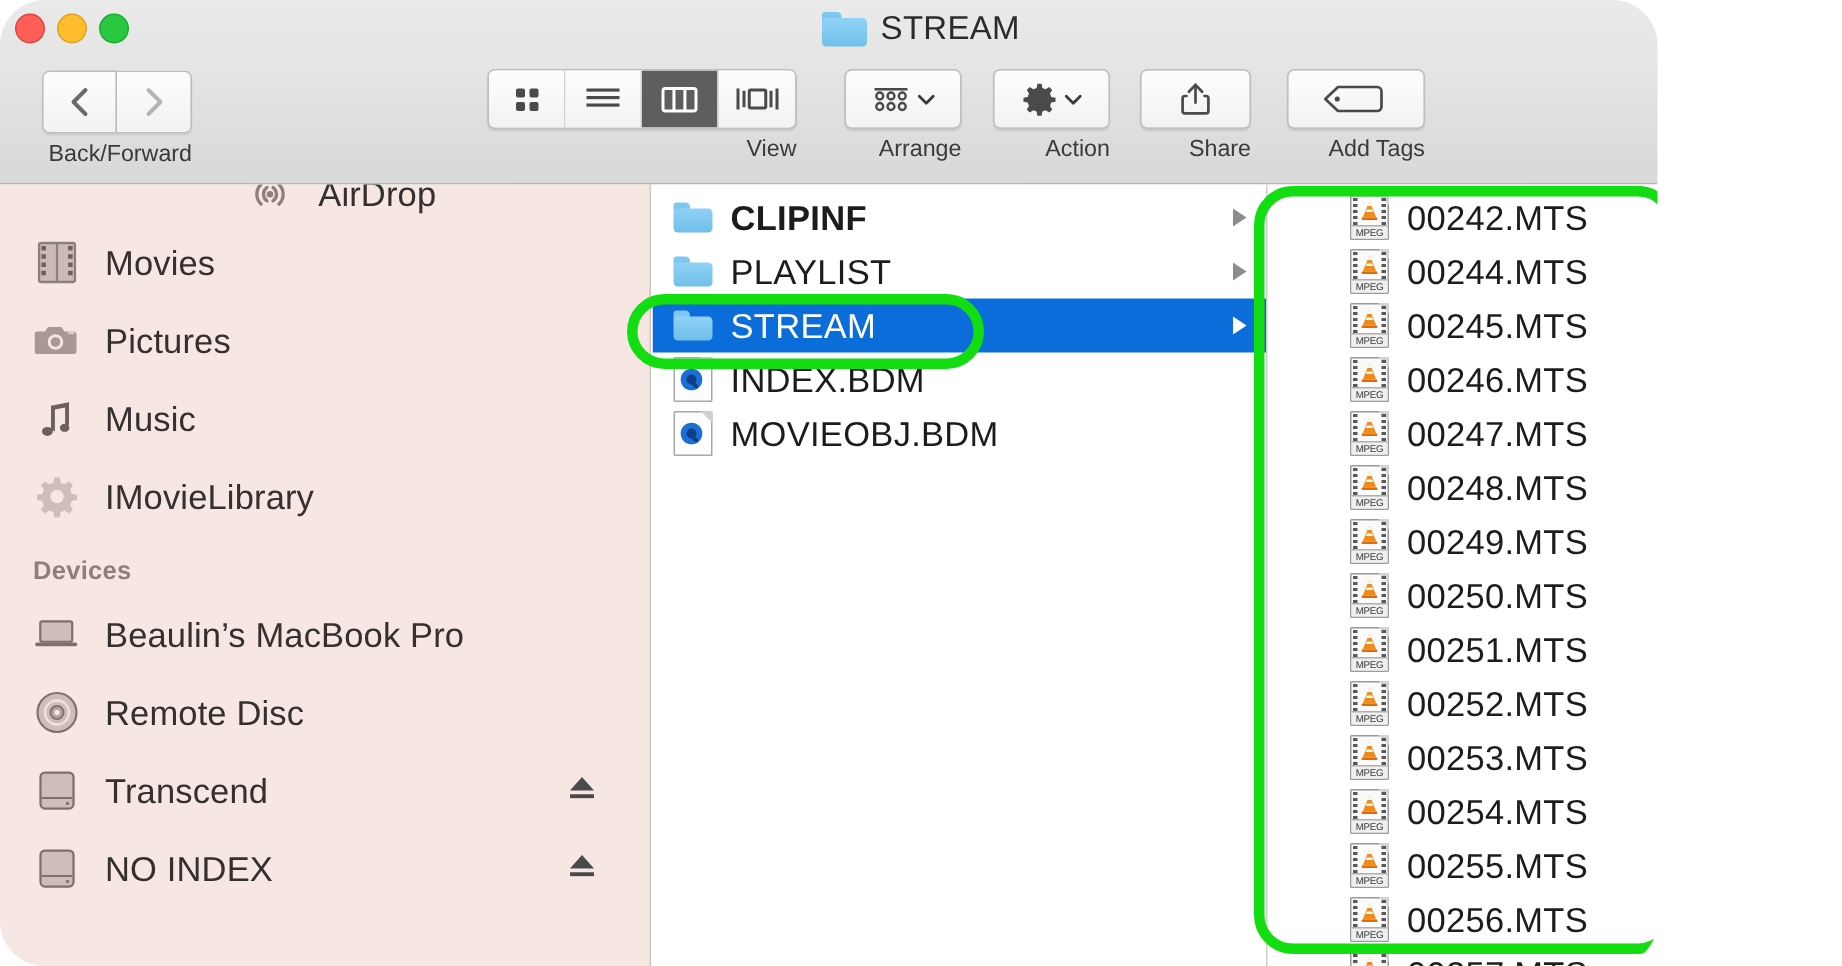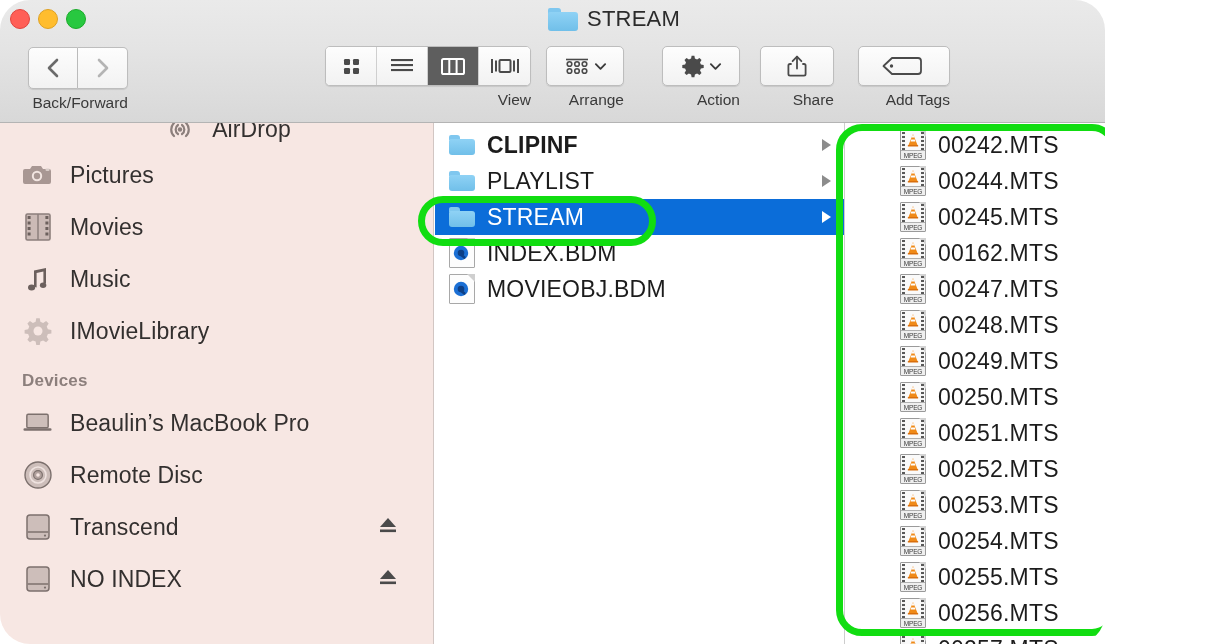--- a/index.html
+++ b/index.html
@@ -289,21 +289,21 @@
             <line x1="6" y1="4.5" x2="6" y2="15.5" stroke="#4a4a4a" stroke-width="2"></line>
             <rect x="9.5" y="4" width="11" height="12" rx="1" fill="none" stroke="#4a4a4a" stroke-width="2"></rect>
             <line x1="24" y1="4.5" x2="24" y2="15.5" stroke="#4a4a4a" stroke-width="2"></line>
             <line x1="28" y1="3" x2="28" y2="17" stroke="#4a4a4a" stroke-width="2"></line>
           </svg>
         </div>
       </div>
       <div class="tb-label">View</div>
     </div>
 
-    <div class="tb-group" style="left:546px; top:46px;">
+    <div class="tb-group" style="left:563px; top:46px;">
       <div class="btn wide">
         <svg class="ic" width="26" height="20" viewBox="0 0 26 20">
           <line x1="2" y1="3.5" x2="24" y2="3.5" stroke="#4a4a4a" stroke-width="1.6"></line>
           <circle cx="5.5" cy="8" r="2.3" fill="none" stroke="#4a4a4a" stroke-width="1.6"></circle>
           <circle cx="13" cy="8" r="2.3" fill="none" stroke="#4a4a4a" stroke-width="1.6"></circle>
           <circle cx="20.5" cy="8" r="2.3" fill="none" stroke="#4a4a4a" stroke-width="1.6"></circle>
           <circle cx="5.5" cy="15" r="2.3" fill="none" stroke="#4a4a4a" stroke-width="1.6"></circle>
           <circle cx="13" cy="15" r="2.3" fill="none" stroke="#4a4a4a" stroke-width="1.6"></circle>
           <circle cx="20.5" cy="15" r="2.3" fill="none" stroke="#4a4a4a" stroke-width="1.6"></circle>
         </svg>
@@ -373,32 +373,20 @@
           <g fill="none" stroke="#8c7f7c" stroke-width="2.2" stroke-linecap="round">
             <path d="M9 22 A9 9 0 0 1 9 9"></path>
             <path d="M13 20 A5.5 5.5 0 0 1 13 11"></path>
             <path d="M21 22 A9 9 0 0 0 21 9"></path>
             <path d="M17 20 A5.5 5.5 0 0 0 17 11"></path>
           </g>
           <circle cx="15" cy="15.5" r="2.2" fill="#8c7f7c"></circle>
         </svg>
       </div>
       <div class="lbl">AirDrop</div>
-    </div>
-
-    <div class="sb-item">
-      <div class="sb-icon">
-        <svg width="30" height="26" viewBox="0 0 30 26">
-          <path fill="#a89793" d="M2 7h5l2-3h9l2 3h6a2 2 0 0 1 2 2v11a2 2 0 0 1-2 2H2a2 2 0 0 1-2-2V9a2 2 0 0 1 2-2z"></path>
-          <circle cx="14" cy="14" r="5.2" fill="#f2e5e1"></circle>
-          <circle cx="14" cy="14" r="3.2" fill="#a89793"></circle>
-          <rect x="22.5" y="6.5" width="4" height="2.4" rx="0.8" fill="#d9cdc9"></rect>
-        </svg>
-      </div>
-      <div class="lbl">Pictures</div>
     </div>
 
     <div class="sb-item">
       <div class="sb-icon">
         <svg width="26" height="30" viewBox="0 0 26 30">
           <rect x="1" y="2" width="24" height="26" rx="1.5" fill="#cbbab6" stroke="#8c7f7c" stroke-width="1.6"></rect>
           <g fill="#6c605d">
             <rect x="2.6" y="4" width="3" height="3"></rect>
               <rect x="2.6" y="9.5" width="3" height="3"></rect>
             <rect x="2.6" y="15" width="3" height="3"></rect>
@@ -409,20 +397,32 @@
               <rect x="20.4" y="20.5" width="3" height="3"></rect>
           </g>
           <line x1="13" y1="2" x2="13" y2="28" stroke="#8c7f7c" stroke-width="1.5"></line>
         </svg>
       </div>
       <div class="lbl">Movies</div>
     </div>
 
     <div class="sb-item">
       <div class="sb-icon">
+        <svg width="30" height="26" viewBox="0 0 30 26">
+          <path fill="#a89793" d="M2 7h5l2-3h9l2 3h6a2 2 0 0 1 2 2v11a2 2 0 0 1-2 2H2a2 2 0 0 1-2-2V9a2 2 0 0 1 2-2z"></path>
+          <circle cx="14" cy="14" r="5.2" fill="#f2e5e1"></circle>
+          <circle cx="14" cy="14" r="3.2" fill="#a89793"></circle>
+          <rect x="22.5" y="6.5" width="4" height="2.4" rx="0.8" fill="#d9cdc9"></rect>
+        </svg>
+      </div>
+      <div class="lbl">Pictures</div>
+    </div>
+
+    <div class="sb-item">
+      <div class="sb-icon">
         <svg width="26" height="30" viewBox="0 0 26 30">
           <path fill="#6c605d" d="M9 22.5V6.5l12-2.4v15.3l-2.6.5V7.6L11.6 9v14.6z"></path>
           <ellipse cx="6.6" cy="23.6" rx="3.6" ry="3" fill="#6c605d"></ellipse>
           <ellipse cx="18.1" cy="21.2" rx="3.2" ry="2.7" fill="#6c605d"></ellipse>
         </svg>
       </div>
       <div class="lbl">Music</div>
     </div>
 
     <div class="sb-item">
@@ -607,21 +607,21 @@
             <div class="strip l"></div>
             <div class="strip r"></div>
             <svg class="cone" viewBox="0 0 12 15">
               <polygon points="6,1 10.5,12 1.5,12" fill="#f08a18"></polygon>
               <polygon points="6,1 7.4,4.4 4.6,4.4" fill="#fdfdfd"></polygon>
               <polygon points="4.2,6.6 7.8,6.6 8.4,8.4 3.6,8.4" fill="#fdfdfd"></polygon>
               <rect x="0.8" y="12" width="10.4" height="1.6" rx="0.5" fill="#d96f0c"></rect>
             </svg>
             <div class="mpeg">MPEG</div>
           </div>
-          <div class="name">00162.MTS</div>
+          <div class="name">00246.MTS</div>
         </div>
         <div class="row">
           <div class="doc-mts">
             <div class="page"></div>
             <div class="fold"></div>
             <div class="strip l"></div>
             <div class="strip r"></div>
             <svg class="cone" viewBox="0 0 12 15">
               <polygon points="6,1 10.5,12 1.5,12" fill="#f08a18"></polygon>
               <polygon points="6,1 7.4,4.4 4.6,4.4" fill="#fdfdfd"></polygon>

